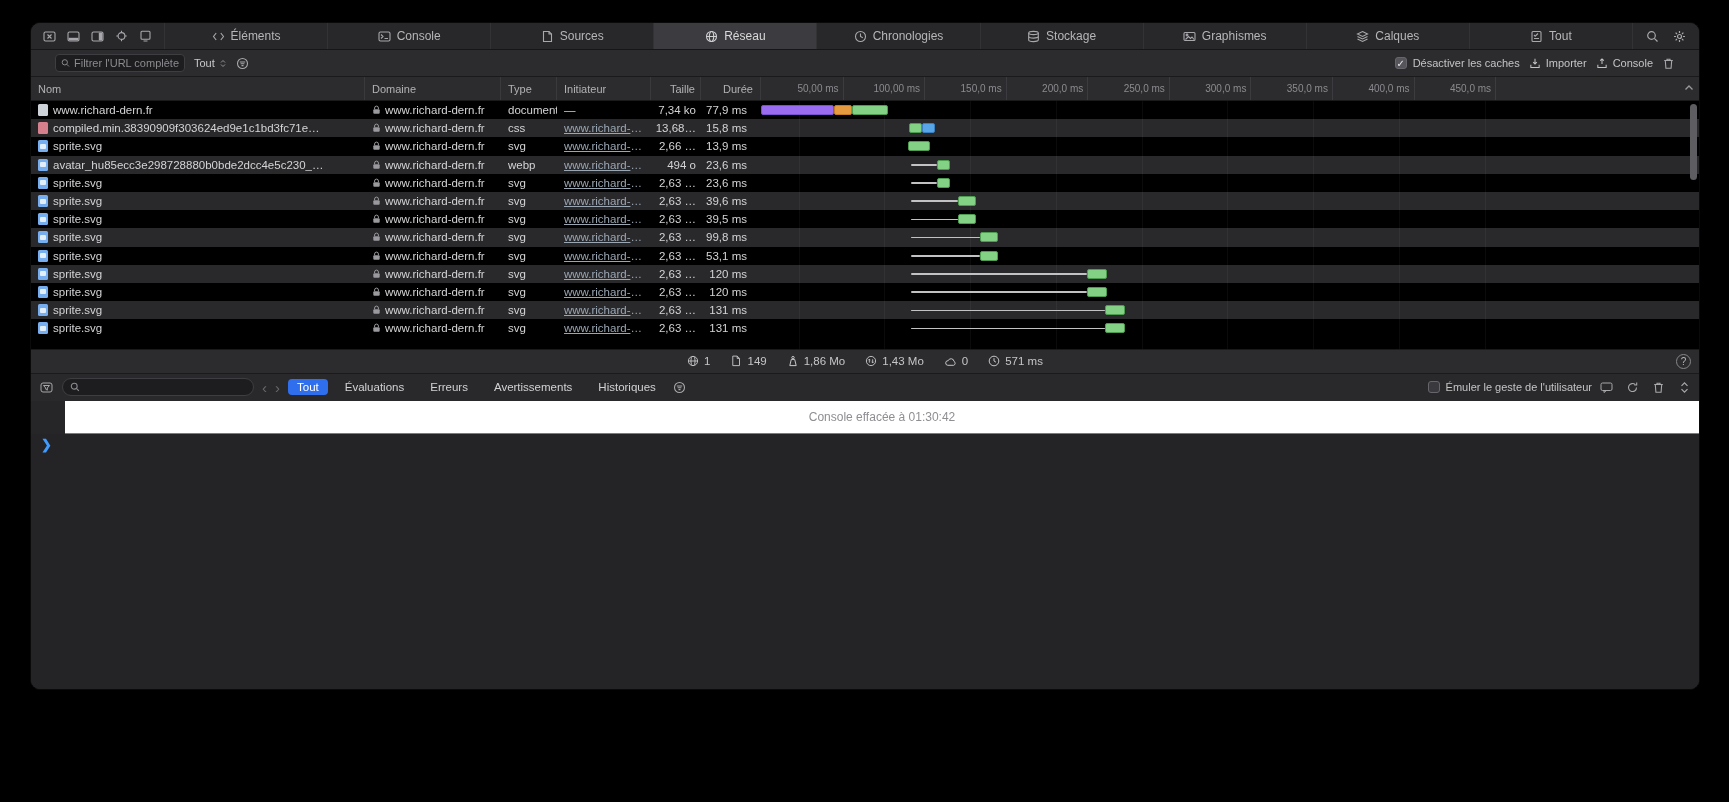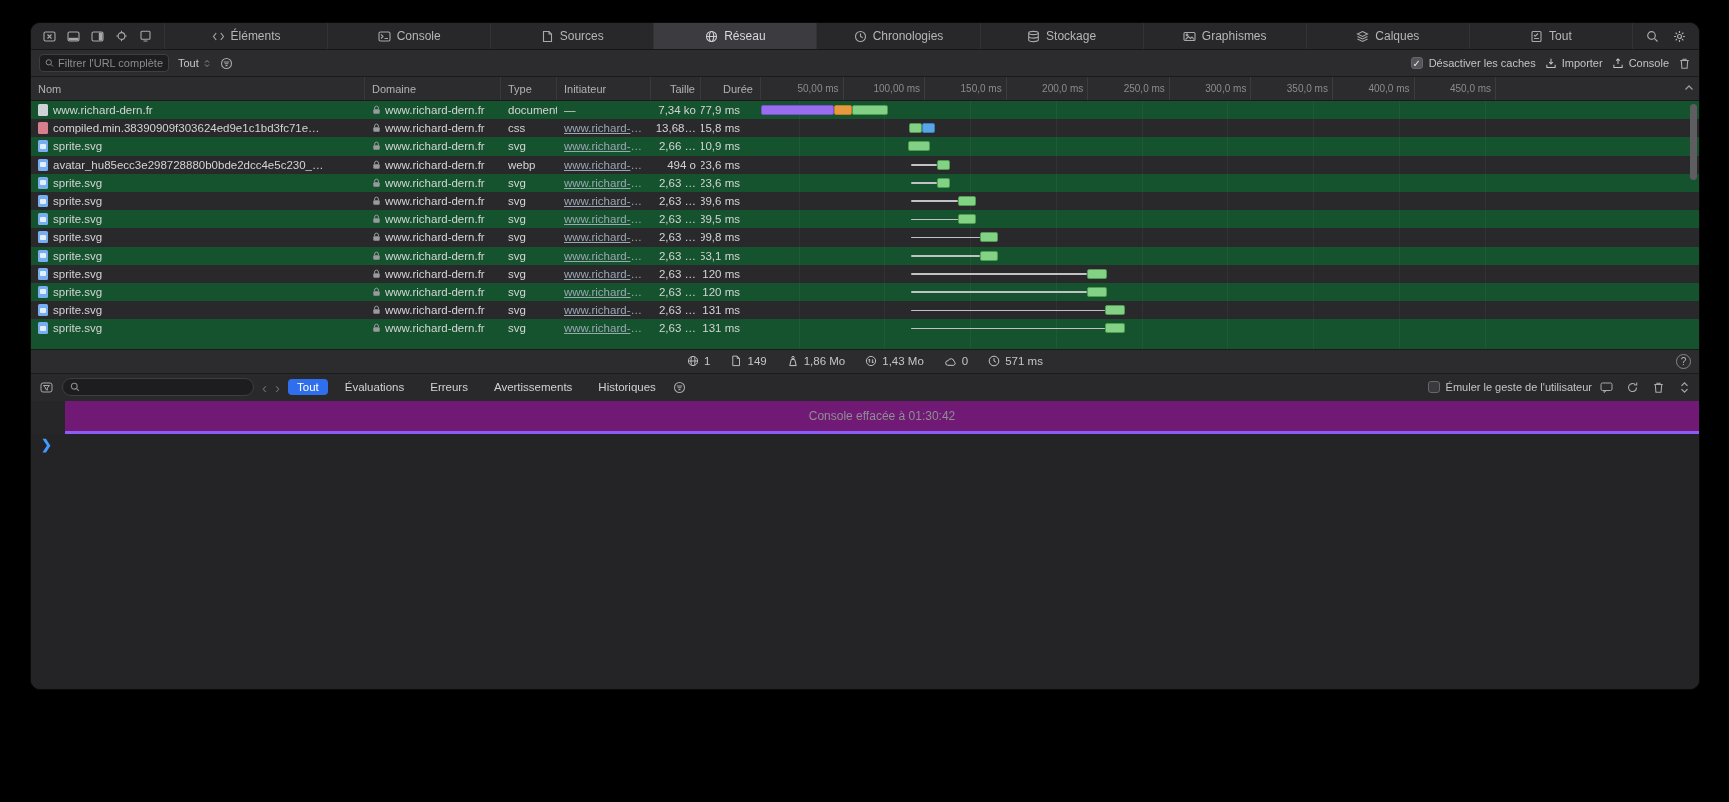--- a/index.html
+++ b/index.html
@@ -23,21 +23,21 @@
   .dockicons { display:flex; align-items:center; gap:11px; padding:0 12px; border-right:1px solid #333336; }
   .tabs { flex:1; display:flex; }
   .tab { flex:1; display:flex; align-items:center; justify-content:center; gap:6px;
          color:#b6b6b9; font-size:12px; border-right:1px solid #333336; }
   .tab.active { background:#3c3c40; color:#d8d8da; }
   .tabright { display:flex; align-items:center; gap:14px; padding:0 13px; }
   svg.ic { display:block; }
 
   
   .filterbar { flex:0 0 27px; background:#2c2c2e; border-bottom:1px solid #1a1a1b;
-               display:flex; align-items:center; gap:9px; padding:0 8px; }
+               display:flex; align-items:center; gap:9px; padding:0 24px; }
   .ffield { width:130px; height:18px; background:#1d1d1f; border:1px solid #3e3e42;
             border-radius:4px; display:flex; align-items:center; gap:4px; padding:0 5px;
             color:#8b8b90; font-size:11px; white-space:nowrap; overflow:hidden; }
   .dropdown { display:flex; align-items:center; gap:4px; color:#c8c8ca; font-size:11px; }
   .spacer { flex:1; }
   .chk { width:12px; height:12px; border-radius:3px; background:#55555b; border:1px solid #66666c;
          color:#e8e8ea; font-size:10px; line-height:11px; text-align:center; }
   .chk.un { background:#3a3a3e; color:transparent; }
   .cklabel { color:#c4c4c6; font-size:11px; }
   .tbbtn { display:flex; align-items:center; gap:5px; color:#c4c4c6; font-size:11px; }
@@ -51,28 +51,28 @@
   .c-domain { width:136px; flex:0 0 auto; }
   .c-type { width:56px; flex:0 0 auto; }
   .c-init { width:94px; flex:0 0 auto; }
   .c-size { width:50px; flex:0 0 auto; justify-content:flex-end; text-align:right; padding:0 5px; }
   .c-dur { width:60px; flex:0 0 auto; justify-content:flex-end; text-align:right; }
   .c-wf { flex:1; position:relative; border-right:none; }
   .tick-label { position:absolute; top:6px; width:78px; text-align:right; color:#8b8b90; font-size:10px; }
   .tick-line { position:absolute; top:0; bottom:0; width:1px; background:#3c3c40; }
   .chev-up { position:absolute; right:5px; top:7px; }
 
-  .rows { flex:1; position:relative; overflow:hidden; background:#14532d; }
+  .rows { flex:1; position:relative; overflow:hidden; background:#000000; }
   .gridlines { position:absolute; left:682px; top:0; bottom:0; right:0; pointer-events:none; }
   .gline { position:absolute; top:0; bottom:0; width:1px; background:rgba(255,255,255,0.045); }
   .nrow { height:18.2px; display:flex; align-items:center; font-size:11.5px; color:#d4d4d6; }
   .nrow.alt { background:#29292c; }
   .nrow .cell { padding:0 7px; overflow:hidden; white-space:nowrap; border-right:none;
                 display:flex; align-items:center; height:100%; }
-  .nrow .c-size, .nrow .c-dur { justify-content:flex-end; padding-right:21px; }
+  .nrow .c-size, .nrow .c-dur { justify-content:flex-end; padding-right:14px; }
   .nrow .c-size { padding:0 5px; }
   .nm { overflow:hidden; text-overflow:ellipsis; }
   .dm { overflow:hidden; text-overflow:ellipsis; }
   .cell.c-name { gap:5px; }
   .cell.c-domain { gap:4px; }
   .ficon { width:10px; height:12px; border-radius:1.5px; position:relative; flex:0 0 auto; }
   .ficon.doc { background:#ced3da; }
   .ficon.css { background:#d6808e; }
   .ficon.img { background:#77aef0; }
   .ficon.img::after { content:""; position:absolute; left:2px; top:3.5px; width:6px; height:5px;
@@ -97,21 +97,21 @@
   .consolebar { flex:0 0 28px; background:#29292b; border-top:1px solid #1a1a1b;
                 display:flex; align-items:center; gap:8px; padding:0 8px; }
   .sfield { width:192px; height:18px; background:#1d1d1f; border:1px solid #3e3e42;
             border-radius:9px; display:flex; align-items:center; gap:4px; padding:0 7px; }
   .navchev { color:#68686d; font-size:15px; line-height:1; }
   .scope { padding:2px 9px; border-radius:4px; color:#d2d2d4; font-size:11.5px; }
   .scope.active { background:#2f6fed; color:#fff; }
   .cicons { display:flex; align-items:center; gap:13px; }
 
   
-  .consolemsg { flex:0 0 33px; background:#701a75; border-bottom:3px solid #8b5cf6;
+  .consolemsg { flex:0 0 33px; background:#ffffff; border-bottom:1px solid #8b5cf6;
                 display:flex; align-items:center; justify-content:center;
                 color:#8e8e93; font-size:12px;margin-left:34px; }
   .promptrow { flex:1; background:#242427; display:flex; align-items:flex-start;
                padding:4px 10px; }
   .prompt { color:#3f9bff; font-size:13px; font-weight:bold; line-height:1; }
 </style>
 </head>
 <body>
 
 <div class="window">
@@ -391,21 +391,21 @@
                 <rect x="1.3" y="4.2" width="6.4" height="4.6" rx="1" fill="#9a9a9e"></rect>
               </svg>
             </span>
             <span class="dm">www.richard-dern.fr</span>
           </div>
           <div class="cell c-type">svg</div>
           <div class="cell c-init">
             <span class="link">www.richard-d…</span>
           </div>
           <div class="cell c-size">2,66 …</div>
-          <div class="cell c-dur">10,9 ms</div>
+          <div class="cell c-dur">13,9 ms</div>
           <div class="cell c-wf">
             <span class="seg block" style="left: 15.6522%; width: 2.41739%; background: rgb(130, 209, 132); border-color: rgb(77, 156, 80);"></span>
           </div>
         </div>
         <div class="nrow alt">
           <div class="cell c-name">
             <span class="ficon img"></span>
             <span class="nm">avatar_hu85ecc3e298728880b0bde2dcc4e5c230_…</span>
           </div>
           <div class="cell c-domain">

